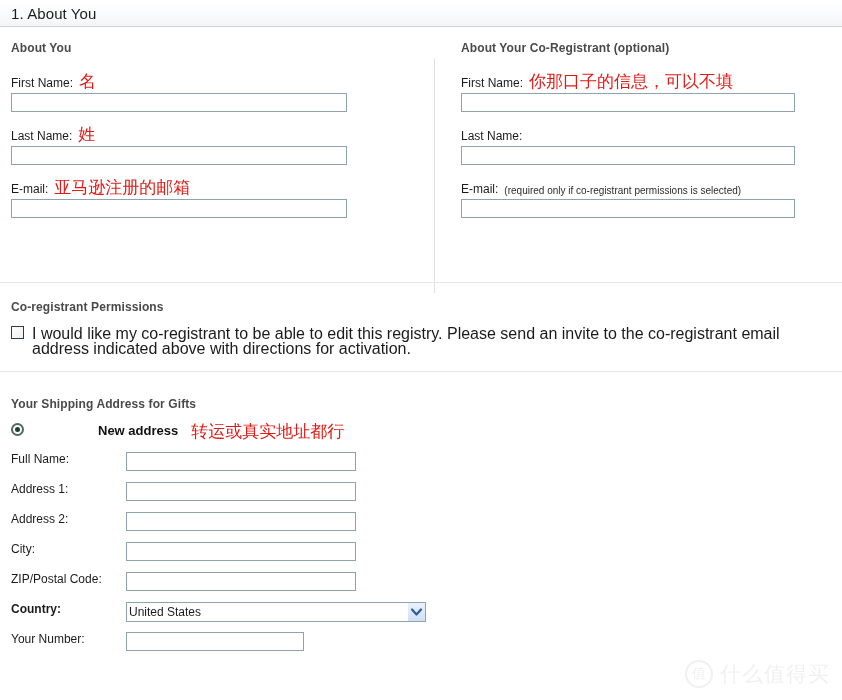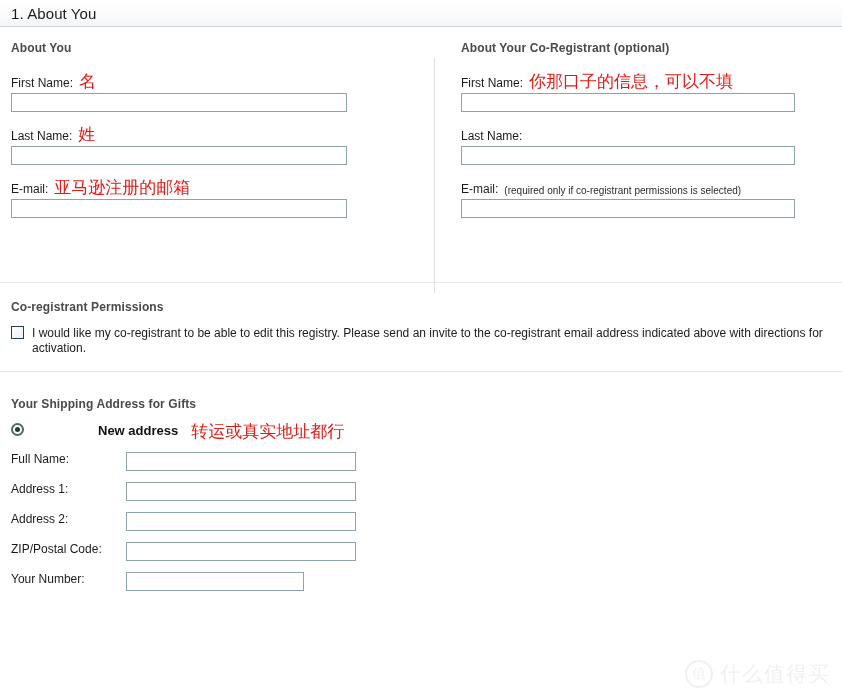--- a/index.html
+++ b/index.html
@@ -238,21 +238,21 @@
   </div>
 </div>
 
 <div class="hrule" style="left:0; top:282px; width:842px;"></div>
 
 <div style="position:absolute; left:11px; top:300px; width:824px;">
   <div class="section-title">Co-registrant Permissions</div>
 
   <div style="display:flex; gap:8px; margin-top:12px; align-items:flex-start;">
     <span class="cb"></span>
-    <span style="font-size:12px; line-height:15px; display:block; max-width:810px;">I would like my co-registrant to be able to edit this registry. Please send an invite to the co-registrant email address indicated above with directions for activation.</span>
+    <span style="font-size:16px; line-height:15px; display:block; max-width:810px;">I would like my co-registrant to be able to edit this registry. Please send an invite to the co-registrant email address indicated above with directions for activation.</span>
   </div>
 </div>
 
 <div class="hrule" style="left:0; top:371px; width:842px;"></div>
 
 <div style="position:absolute; left:11px; top:397px; width:824px;">
   <div class="section-title">Your Shipping Address for Gifts</div>
 </div>
 
 <div style="position:absolute; left:11px; top:423px; display:flex; ">
@@ -274,27 +274,44 @@
   <div class="row">
     <span class="field-label">Address 1:</span>
     <input class="txt" style="width: 230px;" type="text" value="">
   </div>
 
   <div class="row">
     <span class="field-label">Address 2:</span>
     <input class="txt" style="width: 230px;" type="text" value="">
   </div>
 
+  <div class="row">
+    <span class="field-label">City:</span>
+    <input class="txt" style="width: 230px;" type="text" value="">
+  </div>
 
 
   <div class="row">
     <span class="field-label">ZIP/Postal Code:</span>
     <input class="txt" style="width: 230px;" type="text" value="">
   </div>
 
+  <div class="row country">
+    <span class="field-label">Country:</span>
+    <span class="select-wrap">
+      <select class="sel">
+        <option>United States</option>
+      </select>
+      <span class="arrow">
+        <svg width="11" height="8" viewBox="0 0 11 8">
+          <path d="M1 1.5 L5.5 6.5 L10 1.5" fill="none" stroke="#2f5c9e" stroke-width="2.2" stroke-linecap="round" stroke-linejoin="round"></path>
+        </svg>
+      </span>
+    </span>
+  </div>
 
   <div class="row">
     <span class="field-label">Your Number:</span>
     <input class="txt" style="width: 178px;" type="text" value="">
   </div>
 </div>
 
 <div id="watermark">
   <span class="wm-badge">值</span>
   <span class="wm-text">什么值得买</span>

